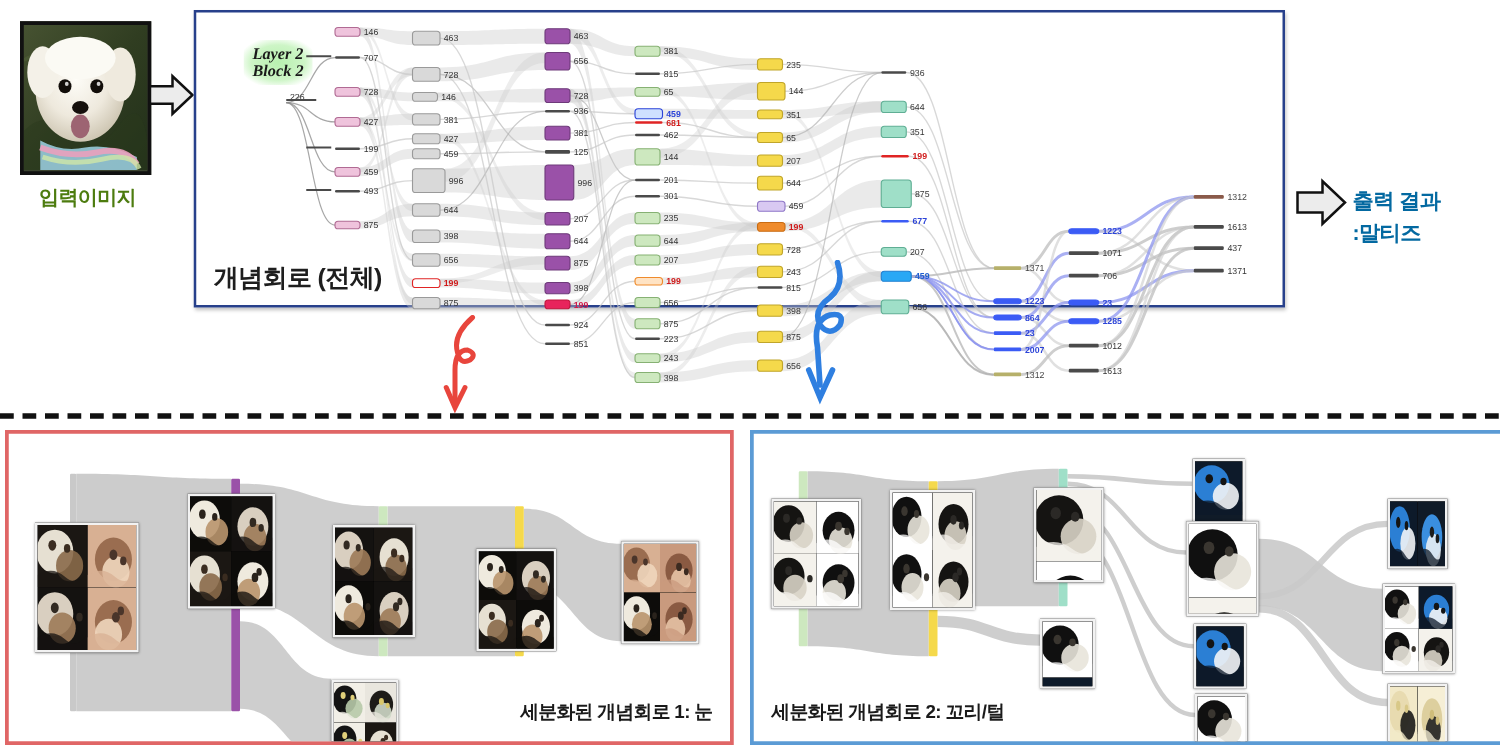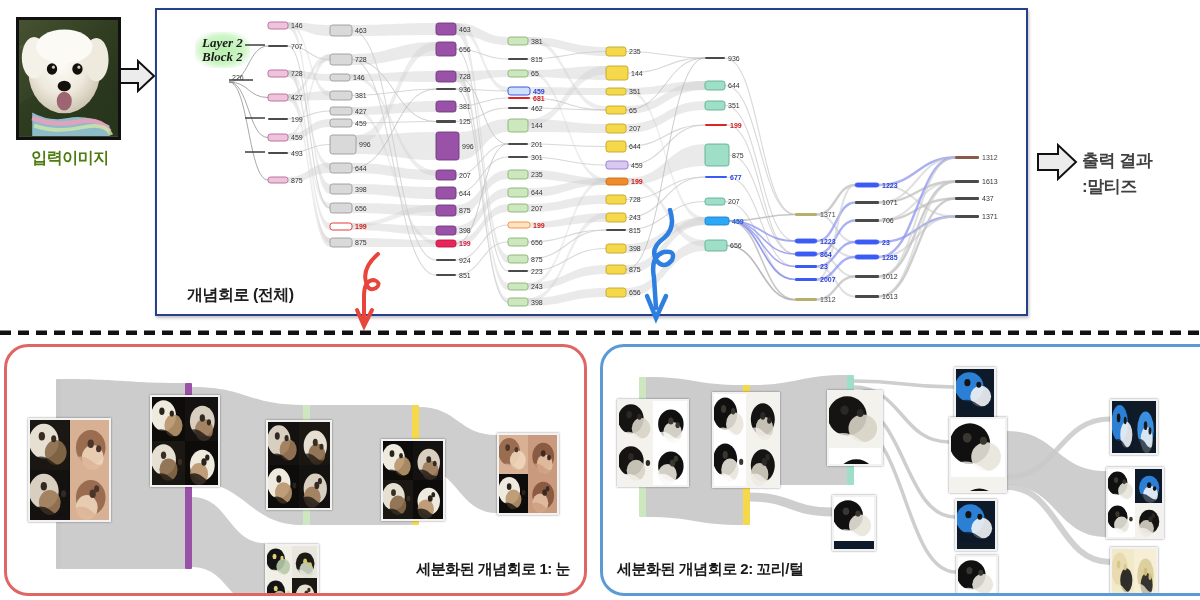--- a/index.html
+++ b/index.html
@@ -26,56 +26,56 @@
     font-size: 16px; font-weight: bold; color: #4d7c0f;
     letter-spacing: -0.5px;
   }
 
   
   .arrow { position: absolute; }
 
   
   .panel-main {
     position: absolute; left: 155px; top: 8px;
-    width: 873px; height: 308px;
+    width: 873px; height: 238px;
     border: 2px solid #27408b;
     background: #ffffff;
     box-shadow: 1px 2px 3px rgba(0,0,0,.25);
   }
   .panel-main-title {
-    position: absolute; left: 30px; bottom: 8px;
-    font-size: 16px; font-weight: bold; color: #1e1e1e;
+    position: absolute; left: 14px; bottom: 8px;
+    font-size: 20px; font-weight: bold; color: #1e1e1e;
     letter-spacing: -0.5px;
     margin-top: 36px;
   }
   .layer-badge {
     position: absolute; left: 38px; top: 22px;
     font-family: "Liberation Serif", serif;
     font-style: italic; font-weight: bold;
     font-size: 13px; line-height: 14px; color: #1a1a1a;
     background: radial-gradient(ellipse at center, #b8f0b0 0%, #cdf5c6 55%, rgba(230,250,228,0) 82%);
     padding: 4px 7px; border-radius: 10px;
     text-align: left;
   }
 
   
   .out-text {
     position: absolute; left: 1082px; top: 148px;
-    font-size: 17px; font-weight: bold; color: #404040;
+    font-size: 17px; font-weight: bold; color: #0369a1;
     line-height: 26px; letter-spacing: -0.5px;
   }
 
   
   .divider {
     position: absolute; left: 0px; top: 330px; width: 1200px; height: 5px;
   }
 
   
   .panel-sub {
-    position: absolute; background: #fff; overflow: hidden; border-radius: 24px;
+    position: absolute; background: #fff; overflow: hidden;
   }
   .panel-red  { left: 4px;   top: 344px; width: 583px; height: 252px; border: 3px solid #e06666; }
   .panel-blue { left: 600px; top: 344px; width: 676px; height: 252px; border: 3px solid #5b9bd5; }
   .panel-sub-title {
     position: absolute; font-size: 15px; font-weight: bold; color: #1a1a1a;
     letter-spacing: -0.5px; white-space: nowrap;
   }
   .panel-red .panel-sub-title  { right: 14px; bottom: 14px; }
   .panel-blue .panel-sub-title { left: 14px;  bottom: 14px; }
 

